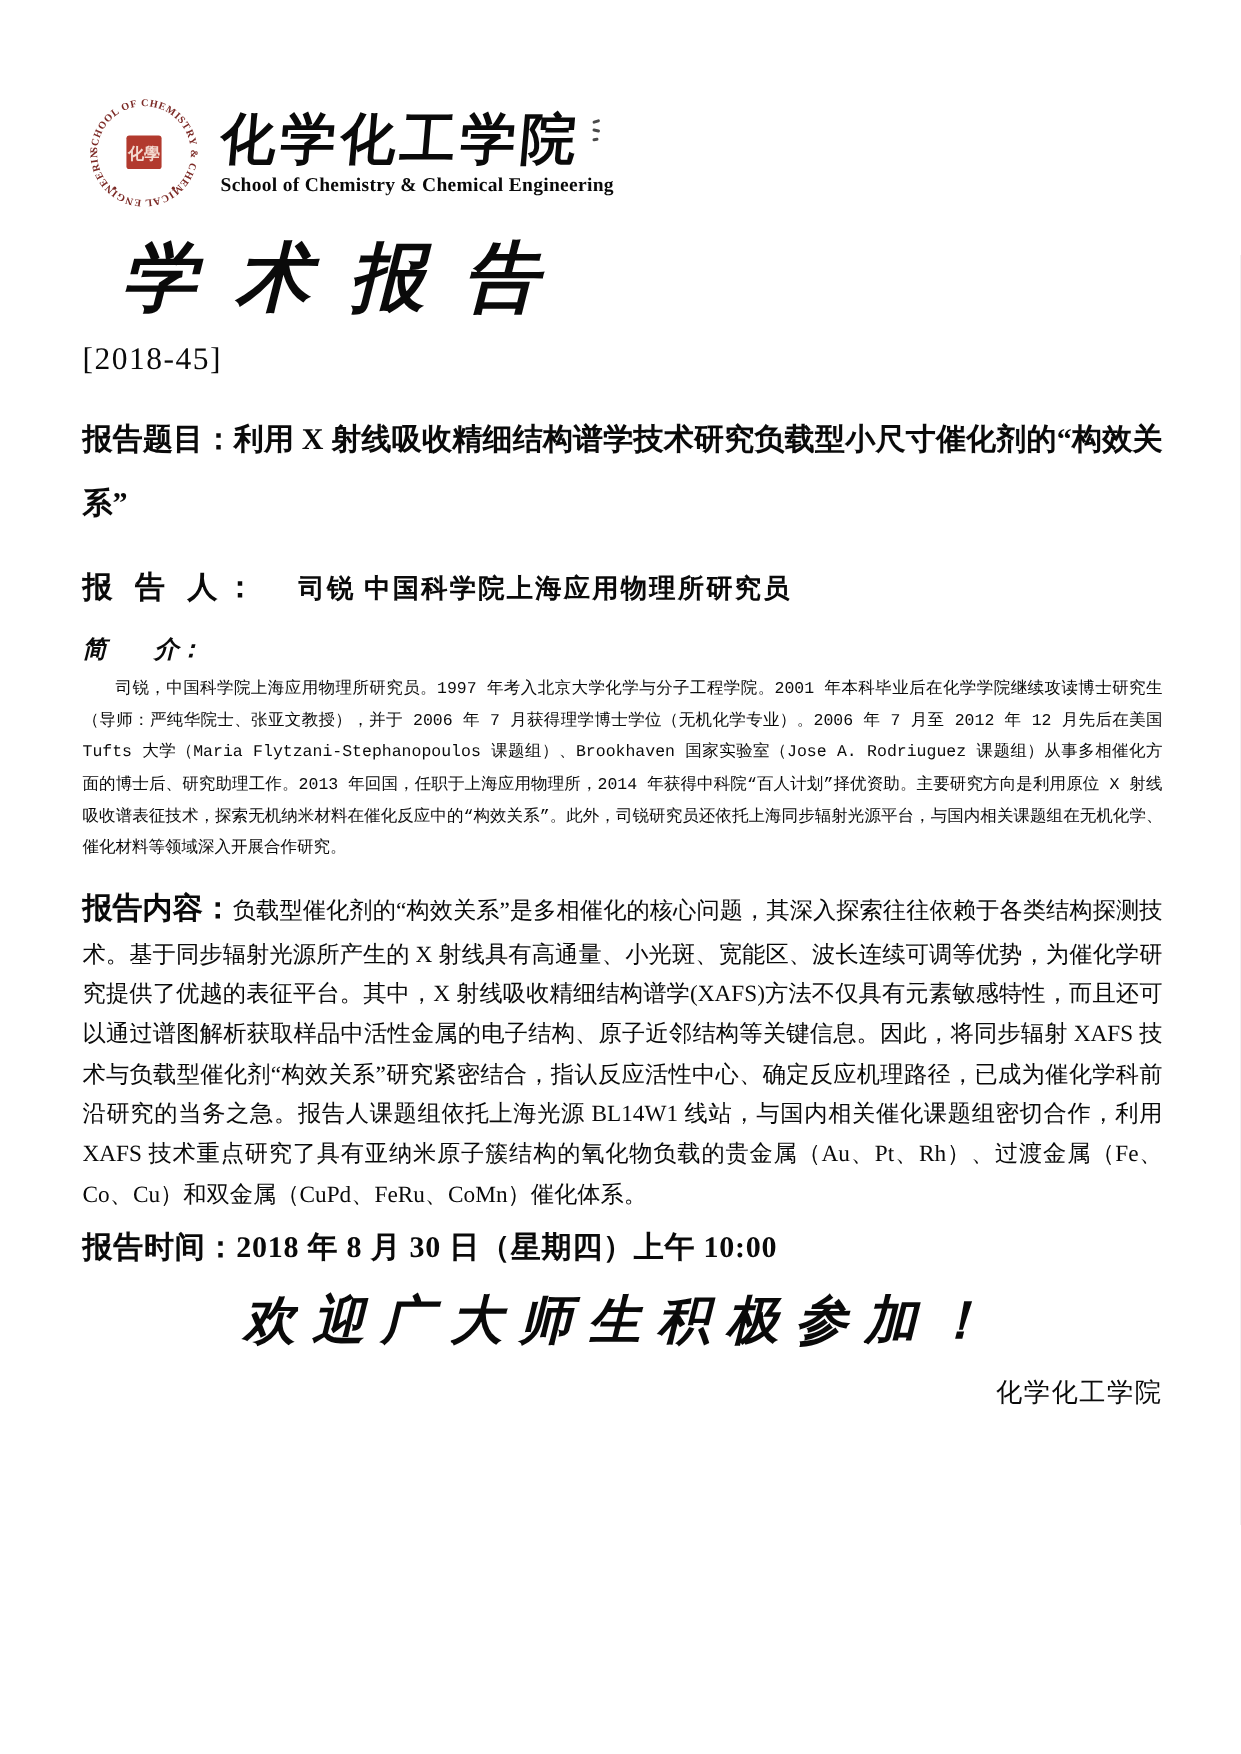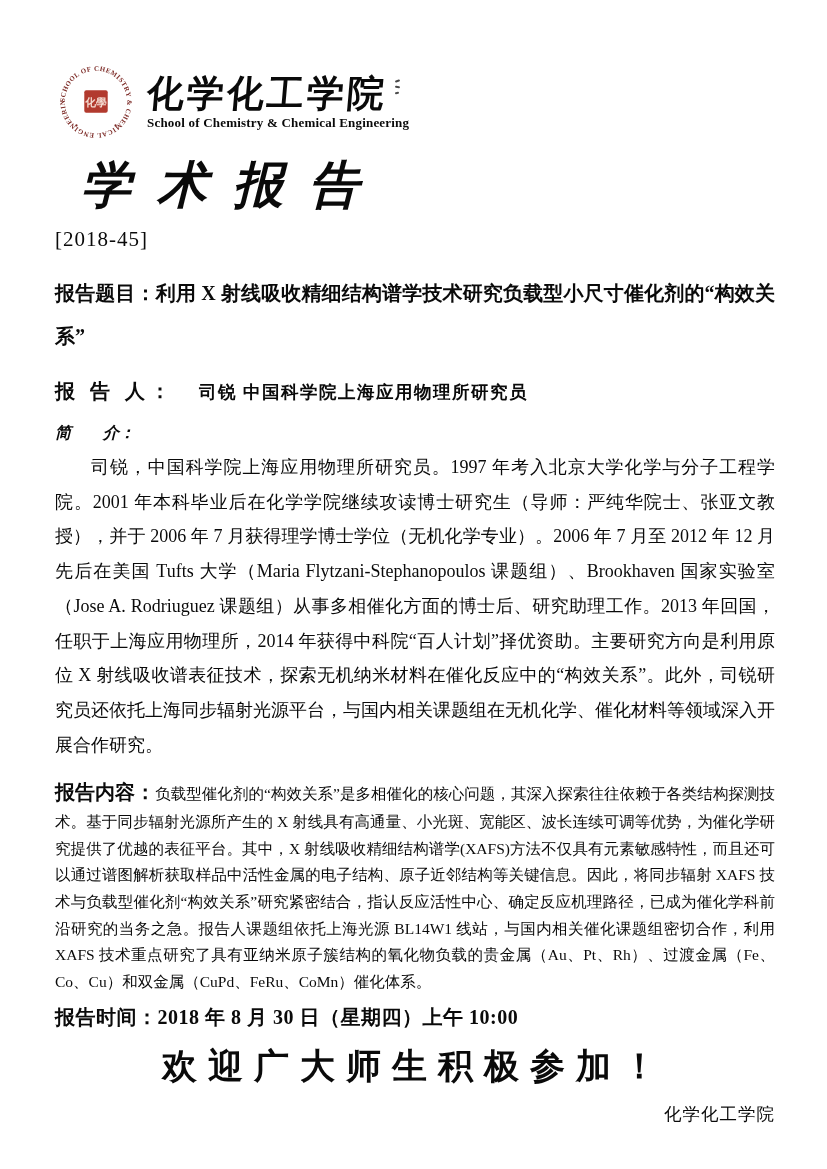--- a/index.html
+++ b/index.html
@@ -37,31 +37,31 @@
   }
   .issue{margin-top:8px;text-align:left;font-size:21px;letter-spacing:1px;}
   
   .content{margin-top:14px;}
   .title-line{font-size:20px;font-weight:bold;line-height:2.15;text-align:justify;font-family:Liberation Serif, serif;}
   .speaker-line{margin-top:20px;font-size:20px;font-weight:bold;}
   .speaker-label{letter-spacing:5px;}
   .speaker-value{font-size:17.5px;margin-left:24px;letter-spacing:1.5px;}
   .bio-label{margin-top:18px;font-size:16px;font-weight:bold;font-style:italic;}
   .bio-text{
-    margin:6px 0 0 0;font-size:18px;line-height:1.93;
-    text-align:justify;text-indent:2em;
+    margin:6px 0 0 0;font-size:11px;line-height:1.93;
+    text-align:justify;text-indent:2em;font-family:Liberation Mono, monospace;
   }
   .content-para{margin:12px 0 0 0;font-size:15.5px;line-height:1.72;text-align:justify;}
   .content-label{font-size:20px;font-weight:bold;}
   .info-line{margin-top:8px;font-size:20px;font-weight:bold;letter-spacing:0.5px;}
   .info-line + .info-line{margin-top:14px;}
   
   .welcome{
     margin-top:12px;text-align:center;
-    font-size:35px;font-weight:900;letter-spacing:11px;
+    font-size:35px;font-weight:900;font-style:italic;letter-spacing:11px;
   }
   .footer{margin-top:12px;text-align:right;font-size:17.5px;letter-spacing:1px;}
   .footer-org{margin-bottom:16px;}
 </style>
 </head>
 <body>
 
 <div class="page">
 
   <div class="logo-row">

